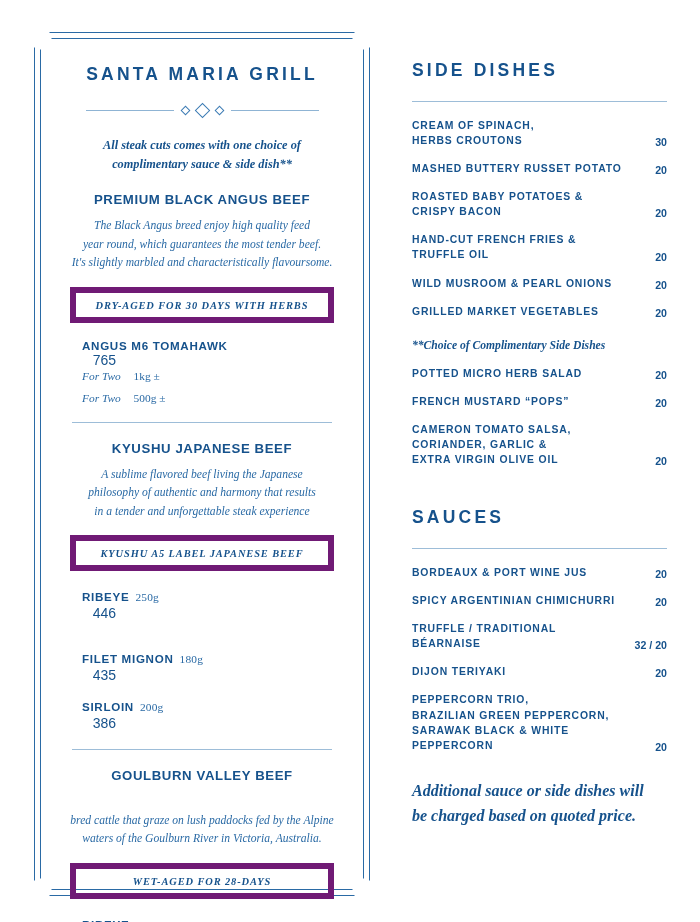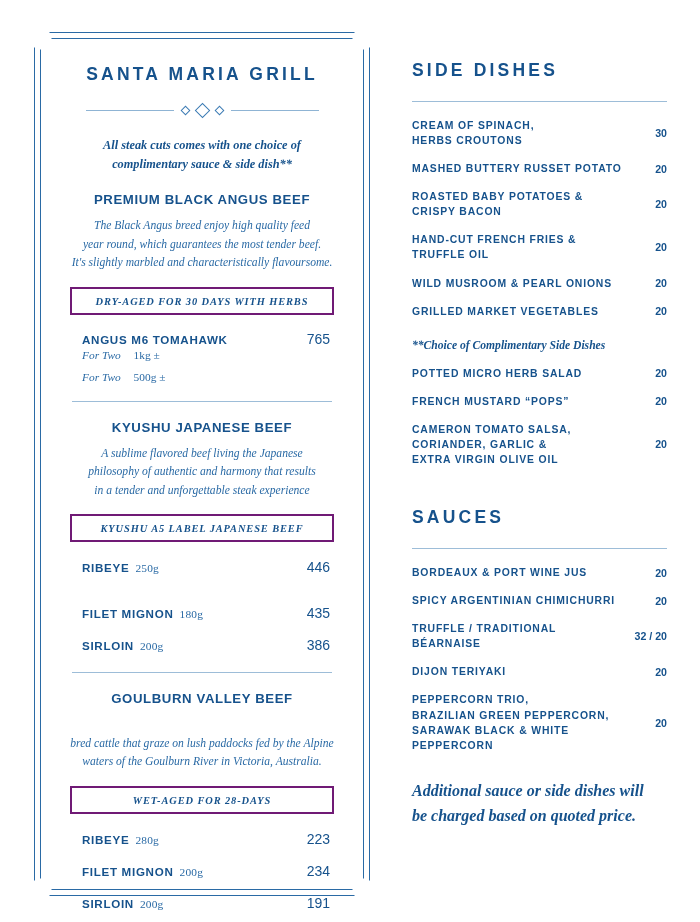--- a/index.html
+++ b/index.html
@@ -110,39 +110,40 @@
   .sec-desc {
     font-family: "Liberation Serif", serif;
     font-style: italic;
     font-size: 11.6px;
     line-height: 1.6;
     color: #2a6aa5;
     margin: 0 2px 14px 2px;
   }
 
   .tag-box {
-    border: 2px solid #701a75;
+    border: 6px solid #701a75;
     padding: 7px 6px 6px 6px;
     margin: 0 12px 16px 12px;
     font-family: "Liberation Serif", serif;
     font-style: italic;
     font-weight: 700;
     font-size: 10.4px;
     letter-spacing: 0.9px;
     color: #16528c;
     box-sizing: border-box;
   }
 
   .items { margin: 0 6px; text-align: left; }
   .item-row {
     display: flex;
     align-items: baseline;
     justify-content: space-between;
     margin-bottom: 2px;
     padding-left: 18px;
+    flex-direction: column;
   }
   .item-name {
     font-size: 11.6px;
     font-weight: 700;
     letter-spacing: 0.7px;
     color: #16528c;
   }
   .item-weight {
     font-family: "Liberation Serif", serif;
     font-size: 11.4px;
@@ -189,21 +190,21 @@
     color: #16528c;
     margin: 0 0 20px 0;
   }
   .r-rule {
     height: 1px;
     background: #9dbdd8;
     margin: 0 0 16px 0;
   }
   .r-row {
     display: flex;
-    align-items: center;
+    align-items: flex-end;
     justify-content: space-between;
     margin-bottom: 13px;
   }
   .r-name {
     font-size: 10.4px;
     font-weight: 700;
     letter-spacing: 0.85px;
     line-height: 1.45;
     color: #16528c;
     max-width: 210px;

